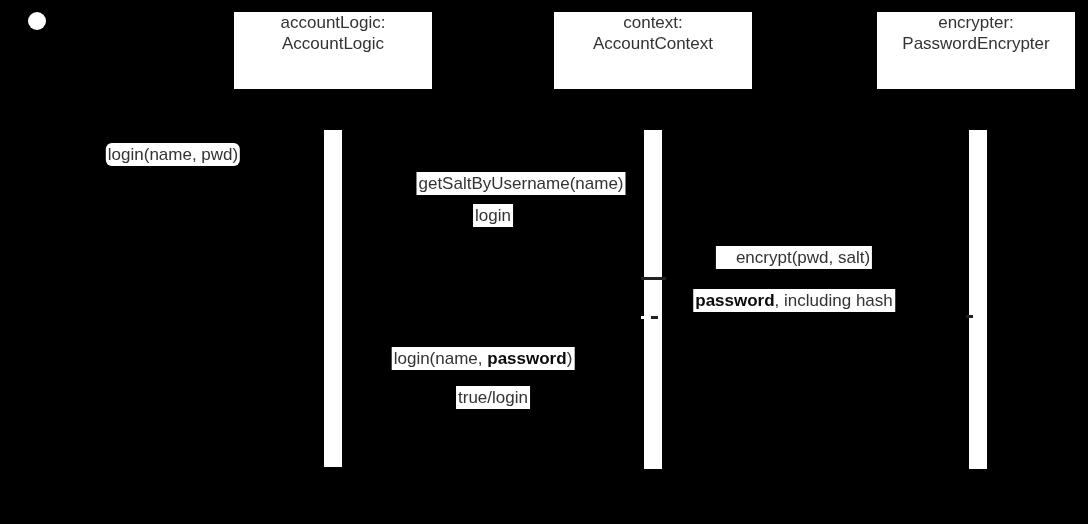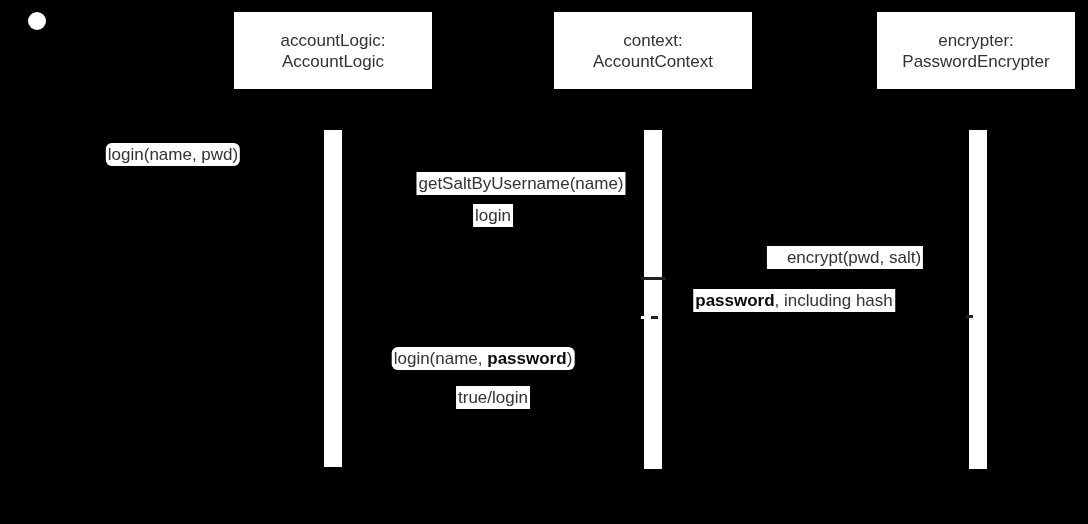--- a/index.html
+++ b/index.html
@@ -21,21 +21,20 @@
   .participant-box {
     position: absolute;
     top: 12px;
     width: 198px;
     height: 77px;
     background: #ffffff;
     color: #333333;
     display: flex;
     flex-direction: column;
     align-items: center;
-    justify-content: center;
     text-align: center;
     font-size: 17px;
     line-height: 21px;
   }
   .activation-bar {
     position: absolute;
     top: 130px;
     width: 18px;
     height: 337px;
     background: #ffffff;
@@ -86,25 +85,25 @@
   <div class="line-frag white-frag" style="left:641px; top:316px; width:6px;"></div>
   <div class="line-frag dark-frag" style="left:651px; top:316px; width:7px;"></div>
   <div class="line-frag dark-frag" style="left:966px; top:315px; width:7px;"></div>
 
   <div class="msg-label" style="left:173px; top:143px;border-radius:6px;">login(name, pwd)</div>
 
   <div class="msg-label" style="left:485px; top:172px;margin-left:36px;">getSaltByUsername(name)</div>
 
   <div class="msg-label" style="left:493px; top:204px;">login</div>
 
-  <div class="msg-label" style="left:845px; top:246px;padding-left:20px;">encrypt(pwd, salt)</div>
+  <div class="msg-label" style="left:794px; top:246px;padding-left:20px;">encrypt(pwd, salt)</div>
 
   <div class="msg-label" style="left:794px; top:289px;">
     <b>password</b><span>, including hash</span>
   </div>
 
-  <div class="msg-label" style="left:483px; top:347px;border-radius:6px;">
+  <div class="msg-label" style="left:483px; top:347px;">
     <span>login(name, </span><b>password</b><span>)</span>
   </div>
 
   <div class="msg-label" style="left:493px; top:386px;">true/login</div>
 
 </div>
 
 </body></html>

